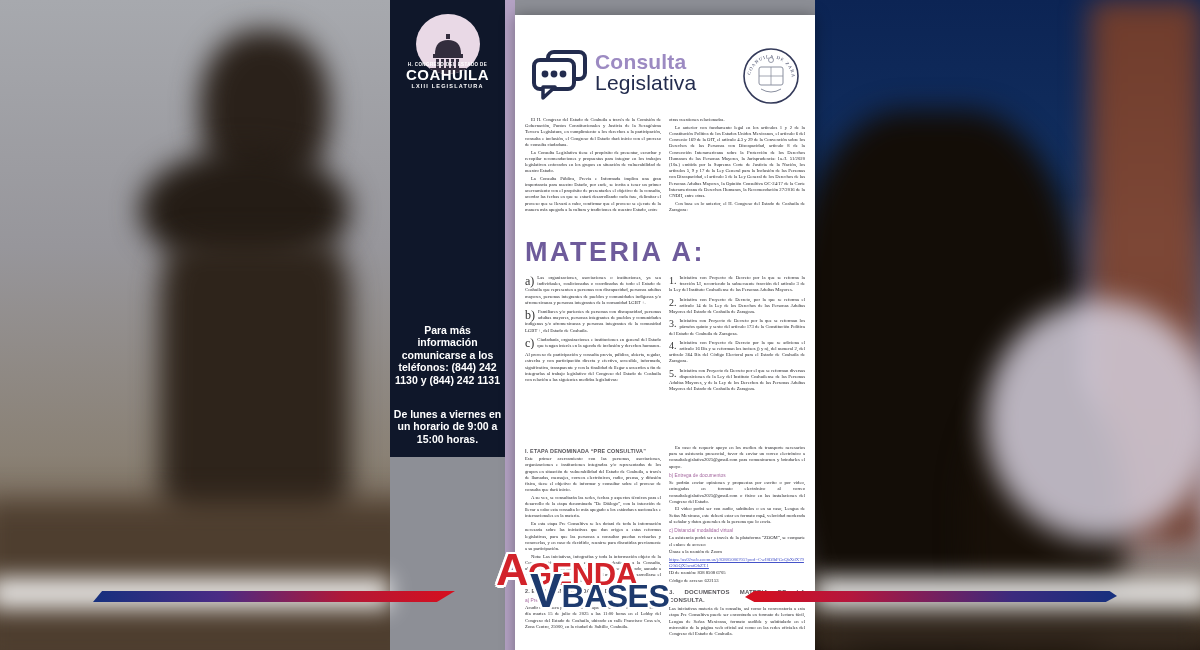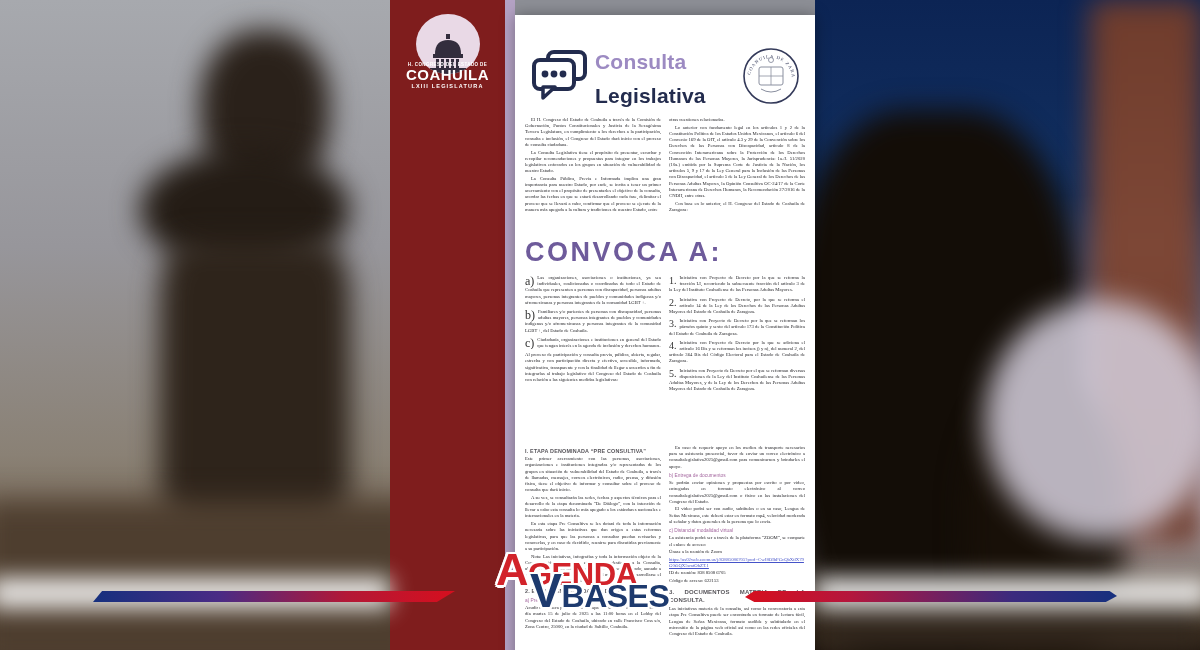--- a/index.html
+++ b/index.html
@@ -16,38 +16,38 @@
   .statue-bowl{left:140px;top:150px;width:210px;height:120px;border-radius:50%;background:#241c15;}
   .statue-base{left:160px;top:240px;width:190px;height:290px;border-radius:18%;background:#2e241b;}
   .statue-ground{left:-20px;top:500px;width:440px;height:170px;background:#4e3e2f;}
   .tower{left:275px;top:0px;width:112px;height:545px;background:linear-gradient(180deg,#6f3c2c 0%,#7d4736 45%,#6a3828 100%);border-radius:10px 10px 0 0;}
   .foliage{left:-30px;top:110px;width:300px;height:560px;border-radius:40%;background:#130d07;}
   .foliage2{left:150px;top:380px;width:160px;height:290px;border-radius:45%;background:#181008;}
   .cloud{left:170px;top:300px;width:230px;height:240px;border-radius:50%;background:#d6d0de;opacity:.85;}
   .dark-bottom{left:0;top:590px;width:390px;height:60px;background:#33281e;}
 
   
-  .sidebar{left:390px;top:0;width:115px;height:650px;background:#7f1d1d;z-index:10;}
+  .sidebar{left:390px;top:0;width:115px;height:457px;background:#0f172a;z-index:10;}
   .side-logo{width:100%;text-align:center;padding-top:14px;color:#fff;}
   .dome-oval{width:64px;height:60px;margin:0 auto;border-radius:50%;background:#e9d9e6;display:flex;align-items:flex-end;justify-content:center;overflow:hidden;}
   .logo-cap{font-size:4.5px;font-weight:bold;letter-spacing:.4px;margin-top:-12px;position:relative;}
   .logo-name{font-size:15px;font-weight:bold;letter-spacing:.5px;line-height:1.05;}
   .logo-leg{font-size:5.5px;font-weight:bold;letter-spacing:1.2px;}
   .side-info{position:absolute;left:0;bottom:0;width:100%;text-align:center;color:#fff;}
   .side-phones{font-size:10.5px;font-weight:bold;line-height:1.18;padding:0 4px;}
   .side-hours{font-size:10.5px;font-weight:bold;line-height:1.18;margin-top:22px;padding:0 3px;}
   .lav-strip{left:505px;top:0;width:10px;height:650px;background:#b4a2c4;z-index:10;}
 
   
   .paper{left:515px;top:15px;width:300px;height:650px;background:#ffffff;z-index:10;box-shadow:0 0 14px rgba(0,0,0,.35);}
   .ph-header{position:absolute;left:0;top:28px;width:300px;height:72px;}
   .bubble-icon{position:absolute;left:16px;top:6px;}
   .title-block{position:absolute;left:80px;top:8px;line-height:1.0;}
   .title1{font-size:21px;font-weight:bold;color:#9c8ac2;letter-spacing:.2px;}
-  .title2{font-size:21px;font-weight:bold;color:#232c4e;letter-spacing:.2px;margin-top:13px;}
+  .title2{font-size:21px;font-weight:normal;color:#232c4e;letter-spacing:.2px;}
   .crest{position:absolute;right:14px;top:2px;}
 
   .body-copy{font-family:"Liberation Serif",serif;font-size:4.7px;line-height:1.32;color:#26262a;text-align:justify;}
   .cols{position:absolute;display:flex;gap:8px;padding:0 10px;width:280px;}
   .col{width:136px;}
   .col p{margin:0 0 1.5px 0;text-indent:6px;}
   .col p.noind{text-indent:0;}
 
   .intro-cols{top:102px;}
   .big-h{position:absolute;left:10px;font-weight:bold;color:#6e5b9b;letter-spacing:2.5px;font-family:"Liberation Sans",sans-serif;}
@@ -112,20 +112,25 @@
           <rect x="31" y="27" width="3" height="9"></rect>
         </g>
         <rect x="5" y="36" width="36" height="3" fill="#332d3d"></rect>
         <rect x="2" y="39" width="42" height="3" fill="#332d3d"></rect>
       </svg>
     </div>
     <div class="logo-cap">H. CONGRESO DEL ESTADO DE</div>
     <div class="logo-name">COAHUILA</div>
     <div class="logo-leg">LXIII LEGISLATURA</div>
   </div>
+  <div class="side-info">
+    <div class="side-phones">Para más información comunicarse a los teléfonos: (844) 242 1130 y (844) 242 1131</div>
+    <div class="side-hours">De lunes a viernes en un horario de 9:00 a 15:00 horas.</div>
+    <div style="height:12px"></div>
+  </div>
 </div>
 <div class="abs lav-strip"></div>
 
 <div class="abs paper">
 
   <div class="ph-header">
     <div class="bubble-icon">
       <svg width="58" height="52" viewBox="0 0 58 52">
         <rect x="17" y="3" width="37" height="27" rx="6" fill="#fff" stroke="#232c4e" stroke-width="4"></rect>
         <rect x="3" y="11" width="40" height="29" rx="6" fill="#fff" stroke="#232c4e" stroke-width="4"></rect>
@@ -161,21 +166,21 @@
       <p>La Consulta Legislativa tiene el propósito de presentar, escuchar y recopilar recomendaciones y propuestas para integrar en los trabajos legislativos enfocados en los grupos en situación de vulnerabilidad de nuestro Estado.</p>
       <p>La Consulta Pública, Previa e Informada implica una gran importancia para nuestro Estado, por ende, se invita a tener un primer acercamiento con el propósito de presentarles el objetivo de la consulta, acordar las fechas en que se estará desarrollando cada fase, delimitar el proceso que se llevará a cabo, confirmar que el proceso se ejecute de la manera más apegada a la cultura y tradiciones de nuestro Estado, entre</p>
     </div>
     <div class="col">
       <p class="noind">otras cuestiones relacionadas.</p>
       <p>Lo anterior con fundamento legal en los artículos 1 y 2 de la Constitución Política de los Estados Unidos Mexicanos, el artículo 6 del Convenio 169 de la OIT, el artículo 4.3 y 29 de la Convención sobre los Derechos de las Personas con Discapacidad, artículo 8 de la Convención Interamericana sobre la Protección de los Derechos Humanos de las Personas Mayores, la Jurisprudencia: 1a./J. 51/2020 (10a.) emitida por la Suprema Corte de Justicia de la Nación, los artículos 5, 9 y 17 de la Ley General para la Inclusión de las Personas con Discapacidad, el artículo 5 de la Ley General de los Derechos de las Personas Adultas Mayores, la Opinión Consultiva OC-24/17 de la Corte Interamericana de Derechos Humanos, la Recomendación 27/2016 de la CNDH, entre otras.</p>
       <p>Con base en lo anterior, el H. Congreso del Estado de Coahuila de Zaragoza:</p>
     </div>
   </div>
 
-  <div class="big-h convoca-h">CONVOCA A:</div>
+  <div class="big-h convoca-h">MATERIA A:</div>
 
   <div class="cols convoca-cols body-copy">
     <div class="col">
       <div class="li-item">
         <span class="li-label">a)</span>
         <span>Las organizaciones, asociaciones o instituciones, ya sea individuales, coalicionadas o coordinadas de todo el Estado de Coahuila que representen a personas con discapacidad, personas adultas mayores, personas integrantes de pueblos y comunidades indígenas y/o afromexicanas y personas integrantes de la comunidad LGBT +.</span>
       </div>
       <div class="li-item">
         <span class="li-label">b)</span>
         <span>Familiares y/o parientes de personas con discapacidad, personas adultas mayores, personas integrantes de pueblos y comunidades indígenas y/o afromexicanas y personas integrantes de la comunidad LGBT +, del Estado de Coahuila.</span>

